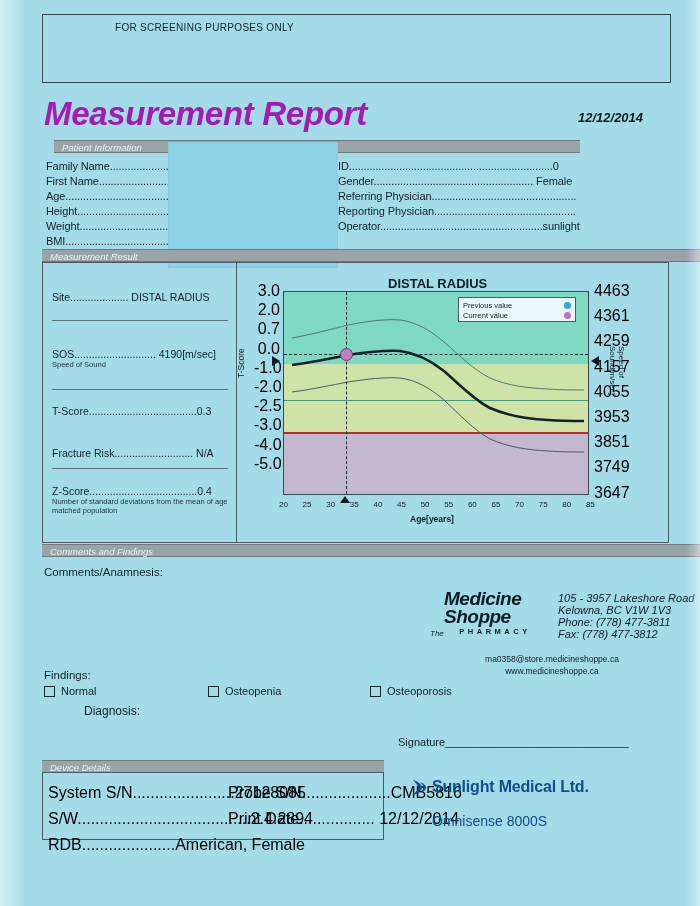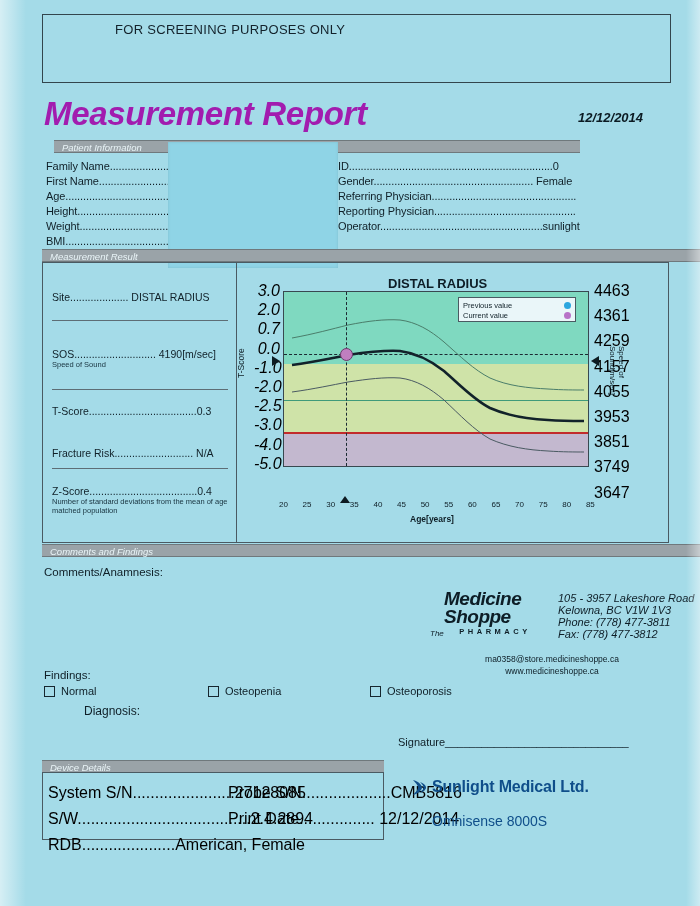--- a/index.html
+++ b/index.html
@@ -42,21 +42,21 @@
 
   
   #screening-box {
     left: 42px; top: 14px;
     width: 627px; height: 67px;
     border: 1px solid #33454d;
   }
   #screening-text {
     position: absolute;
     left: 72px; top: 7px;
-    font-size: 13px;
+    font-size: 10px;
     letter-spacing: 0.3px;
     color: #13222b;
   }
 
   
   #report-title {
     left: 44px; top: 95px;
     font-size: 33px;
     font-weight: bold;
     font-style: italic;
@@ -139,21 +139,21 @@
 
   
   #chart-title {
     left: 388px; top: 276px;
     font-size: 13px;
     font-weight: bold;
     color: #0d1d26;
   }
   #chart-area {
     left: 283px; top: 291px;
-    width: 306px; height: 176px;
+    width: 306px; height: 204px;
     border: 1px solid #384850;
     box-sizing: border-box;
     overflow: hidden;
     background: #0f172a;
     text-decoration: underline;
   }
   .band { position: absolute; left: 0; width: 100%; }
   .band-green  { top: 0;     height: 72px;  background: #7fd9c0; }
   .band-yellow { top: 72px;  height: 68px;  background: #cfe3a8; }
   .band-pink   { top: 140px; height: 64px;  background: #c3b8cf; }
@@ -189,21 +189,21 @@
     font-size: 7.5px;
     color: #102028;
     box-sizing: border-box;
     padding: 2px 4px;
   }
   .legend-row { display: flex; align-items: center; justify-content: space-between; height: 10px; }
   .legend-dot { width: 7px; height: 7px; border-radius: 50%; }
   .dot-prev { background: #2ca6df; }
   .dot-cur { background: #b873c8; }
   #y-left-labels { left: 254px; top: 286px; width: 26px; text-align: right; }
-  #y-left-labels div { height: 19.2px; line-height: 10px; font-style: italic; }
+  #y-left-labels div { height: 19.2px; line-height: 10px; }
   #y-right-labels { left: 594px; top: 286px; width: 30px; text-align: left; }
   #y-right-labels div { height: 25.2px; line-height: 10px; }
   #x-labels {
     left: 279px; top: 500px; width: 316px;
     display: flex; justify-content: space-between;
     font-size: 8px; color: #0e1e26;
   }
   #y-axis-title {
     left: 236px; top: 378px;
     font-size: 8.5px; color: #0e1e26;

